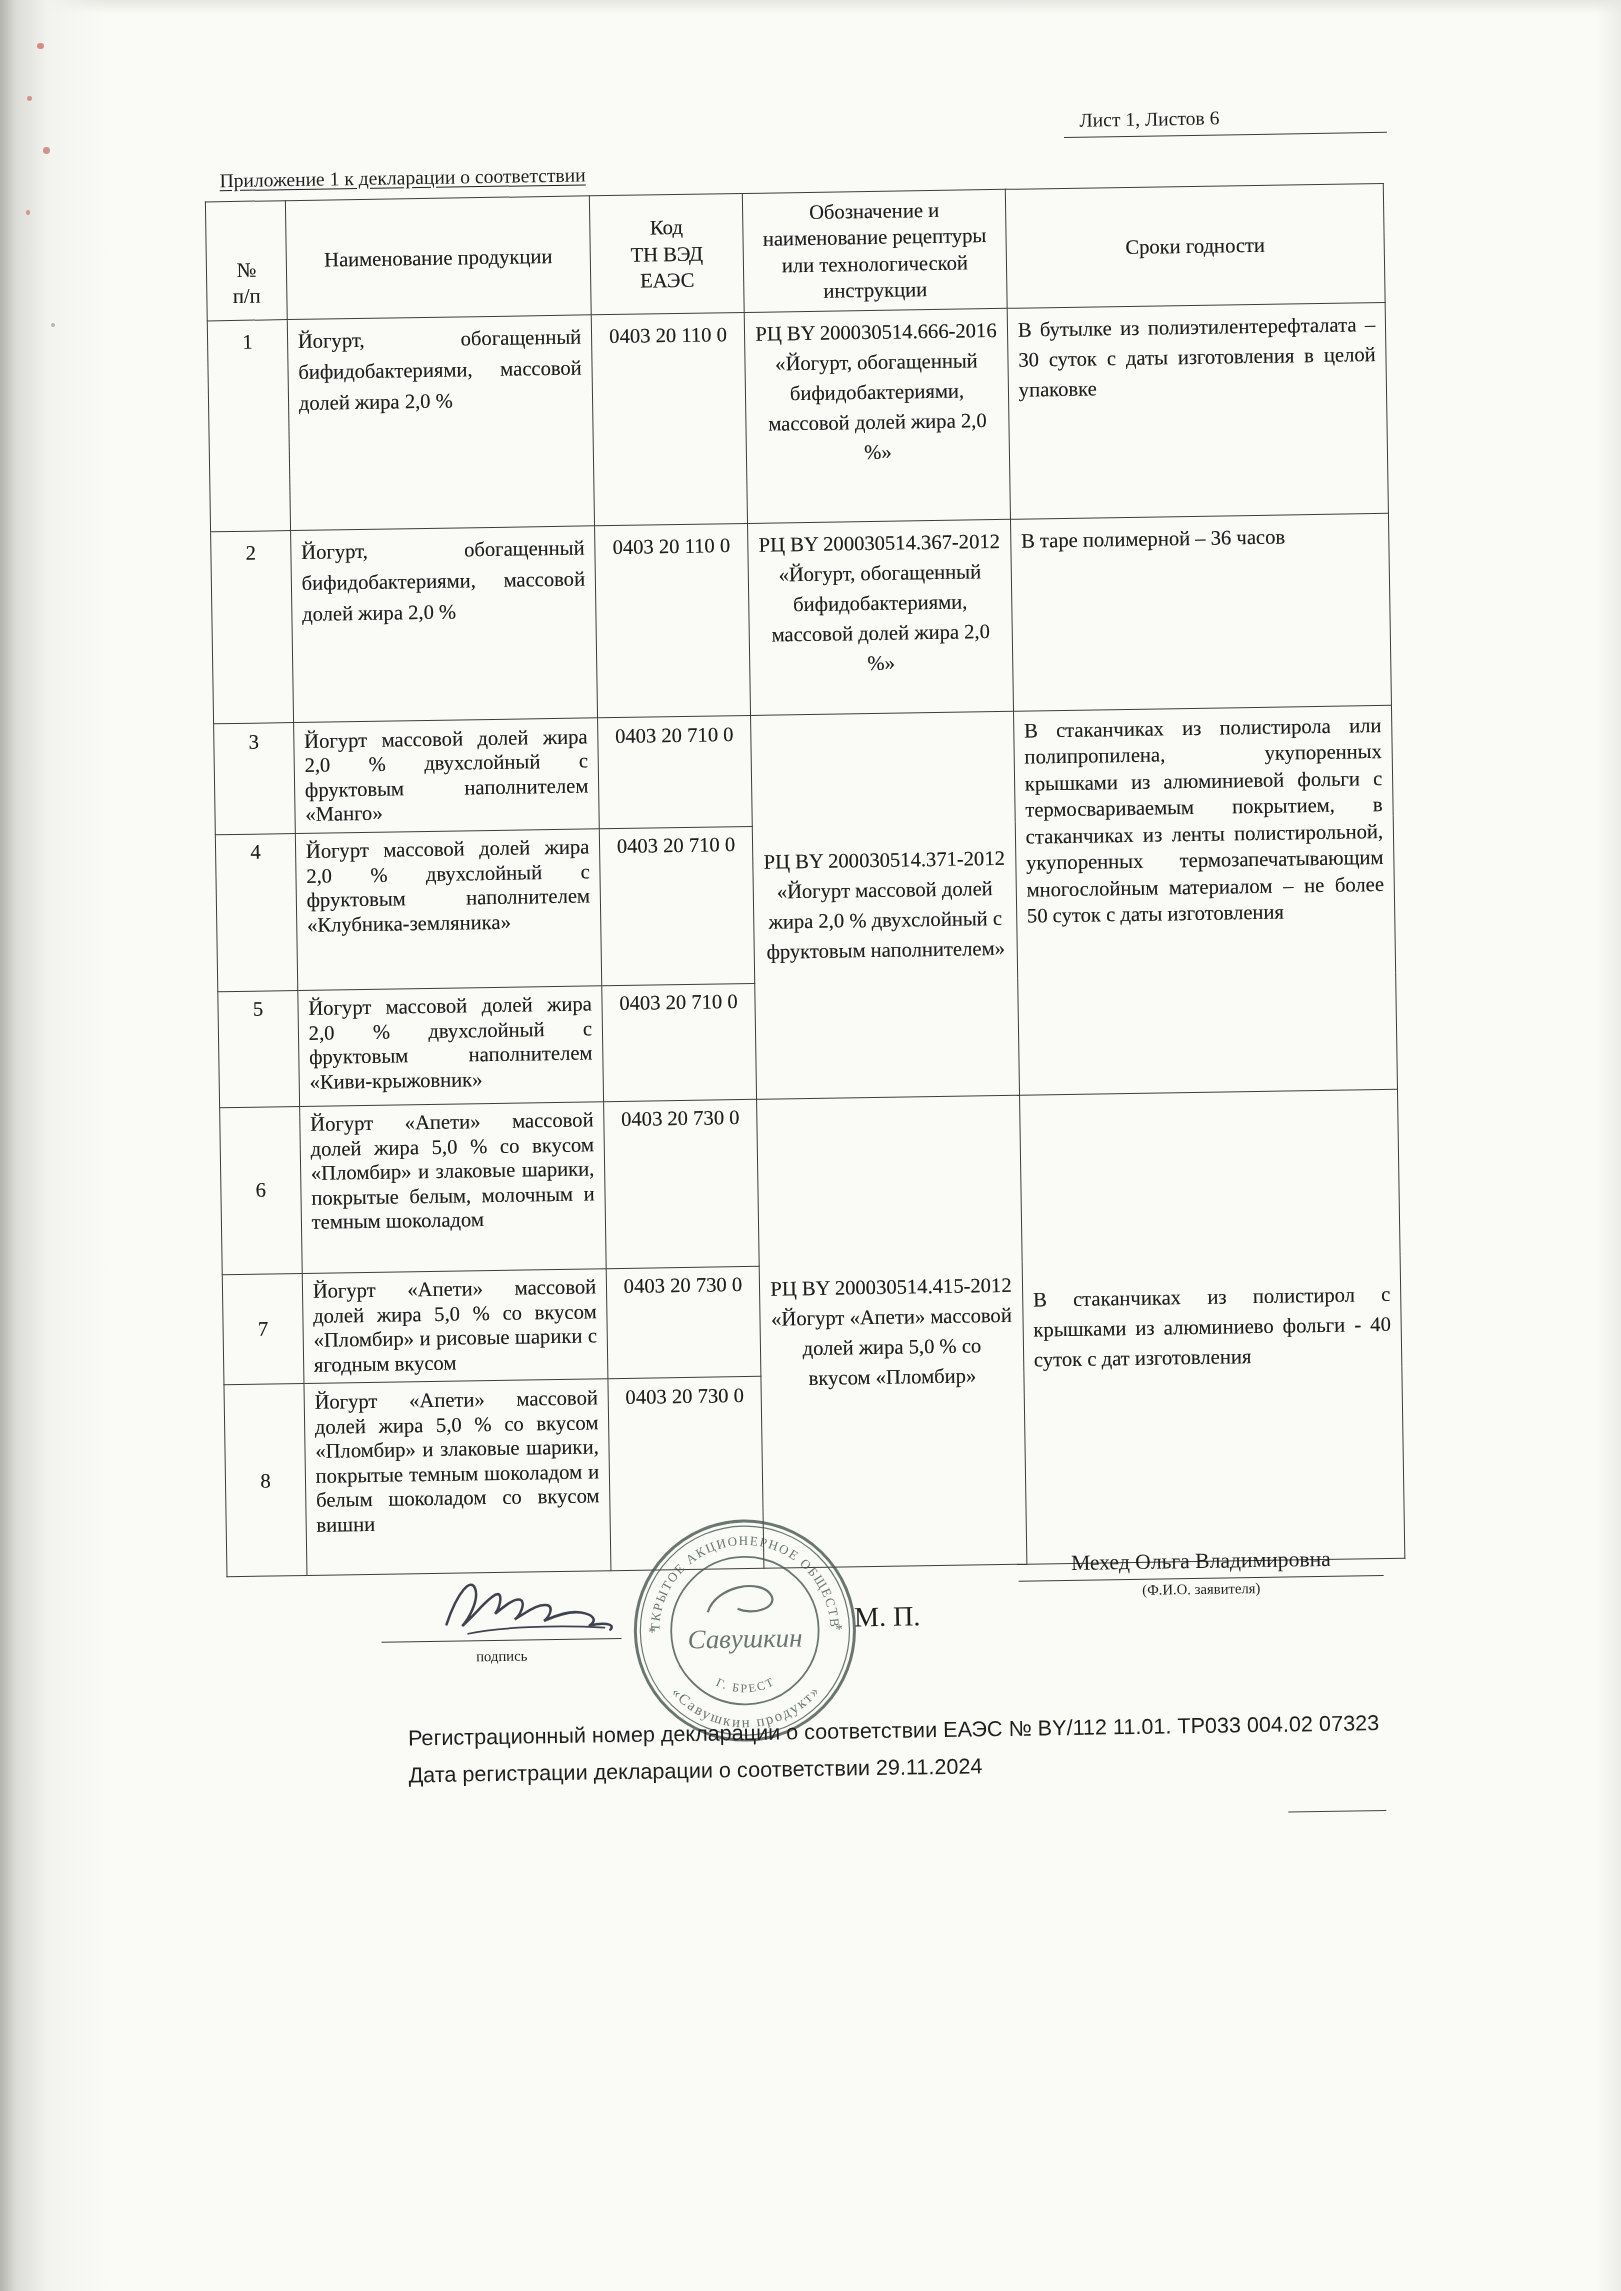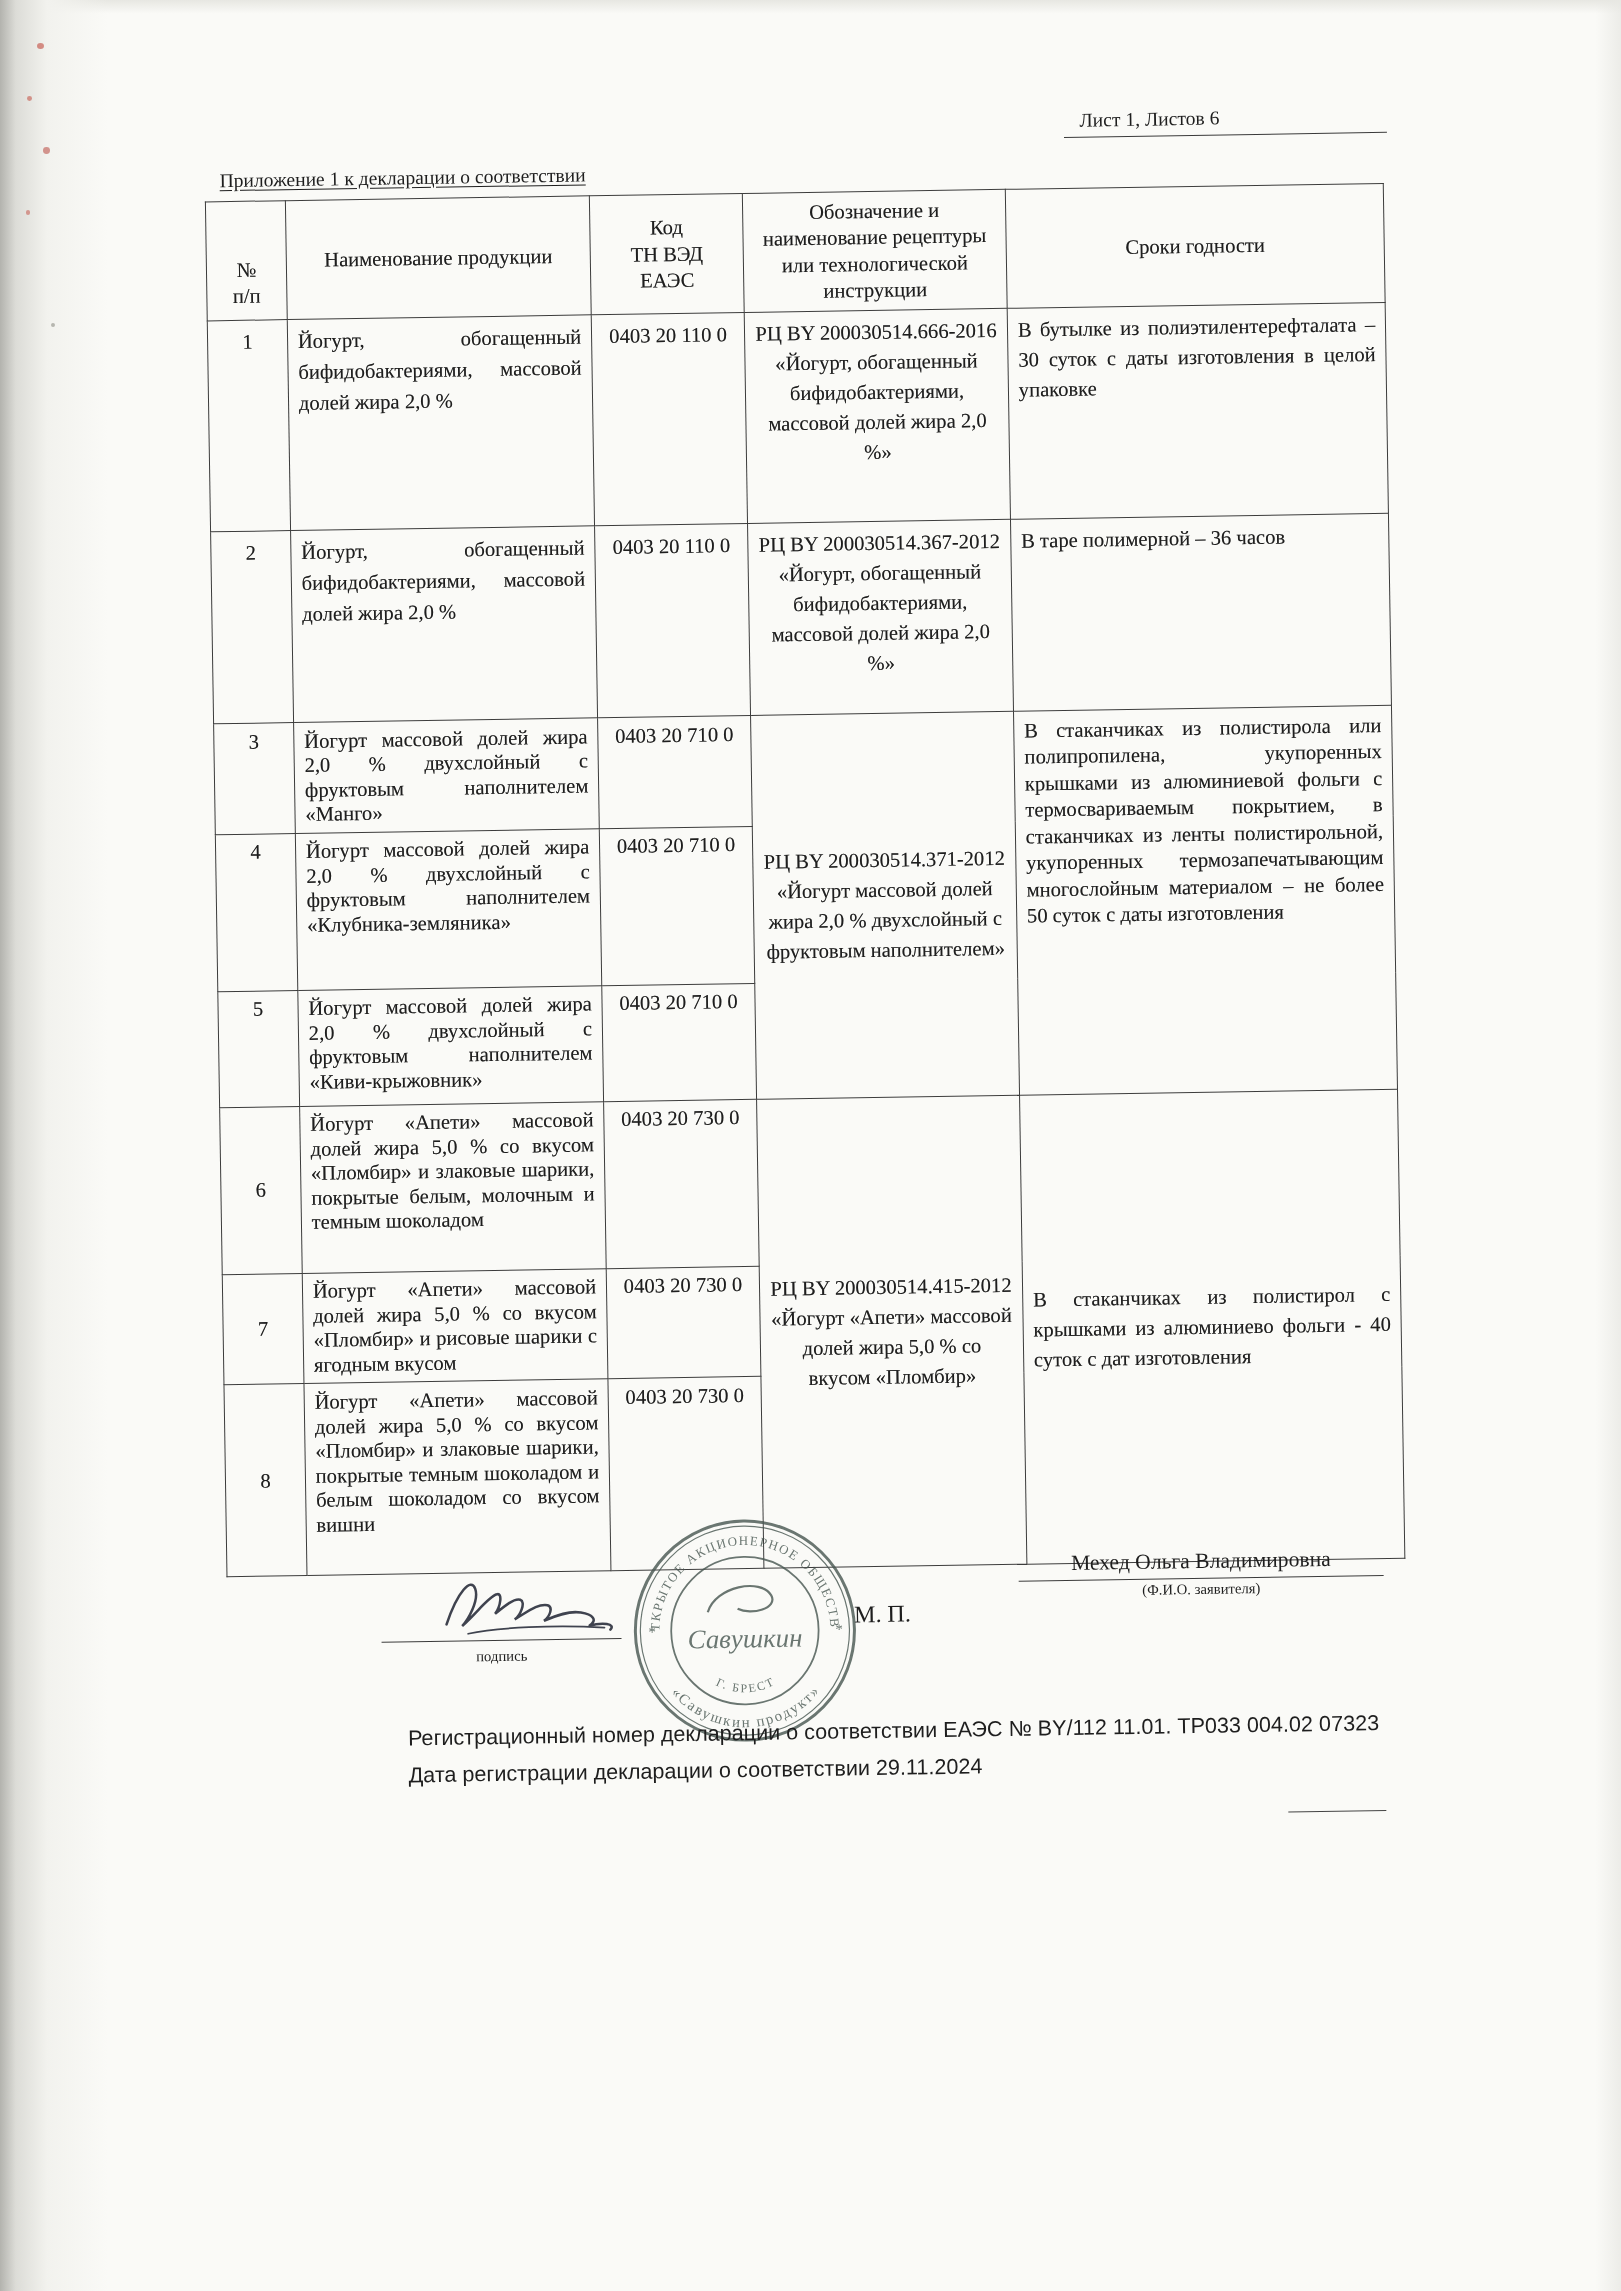--- a/index.html
+++ b/index.html
@@ -41,21 +41,21 @@
   .c-shelf{text-align:justify;text-align-last:left;}
   .lh-w{line-height:31px;}
   .lh-m{line-height:30px;}
   .lh-n{line-height:24.5px;}
   .lh-s{line-height:26.5px;}
 
   .sig-line{position:absolute;left:372px;top:1635px;width:240px;border-top:1.6px solid #3a3a3a;}
   .sig-caption{position:absolute;left:372px;top:1643px;width:240px;text-align:center;font-size:14.7px;}
   .sig-svg{position:absolute;left:429px;top:1564px;}
   .stamp-svg{position:absolute;left:621px;top:1515px;opacity:.8;}
-  .mp-label{left:845px;top:1602px;font-size:24px;text-align:center;}
+  .mp-label{left:845px;top:1602px;font-size:28px;text-align:center;}
   .fio-wrap{position:absolute;left:1010px;top:1555px;width:365px;text-align:center;}
   .fio-name{display:block;font-size:21.6px;border-bottom:1.6px solid #3a3a3a;padding-bottom:3.9px;}
   .fio-caption{display:block;font-size:14.7px;padding-top:2px;}
 
   .footer-line{position:absolute;left:397px;font-family:"Liberation Sans",sans-serif;font-size:21.6px;white-space:nowrap;}
   .footer-line.l1{top:1719px;}
   .footer-line.l2{top:1756px;}
   .stray-line{position:absolute;left:1276px;top:1819px;width:98px;border-top:1.6px solid #444;}
 </style>
 </head>

